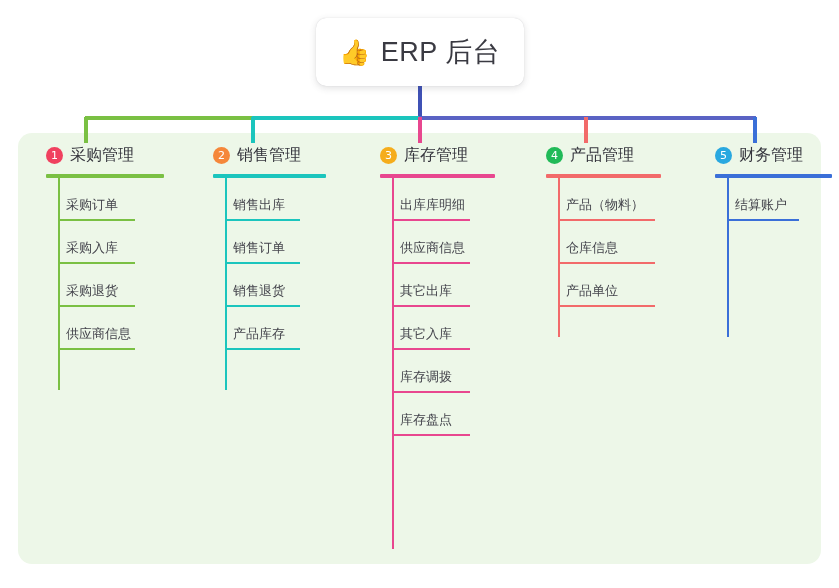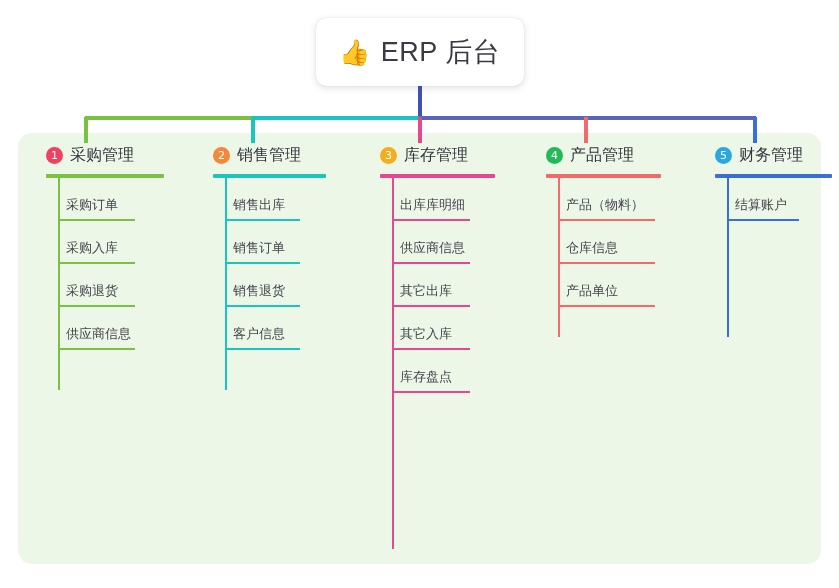--- a/index.html
+++ b/index.html
@@ -209,21 +209,21 @@
         </div>
         <div class="item">
           <span class="item-label">销售订单</span>
           <div class="item-rule" style="background: rgb(27, 197, 189); width: 75px;"></div>
         </div>
         <div class="item">
           <span class="item-label">销售退货</span>
           <div class="item-rule" style="background: rgb(27, 197, 189); width: 75px;"></div>
         </div>
         <div class="item">
-          <span class="item-label">客户信息</span>
+          <span class="item-label">产品库存</span>
           <div class="item-rule" style="background: rgb(27, 197, 189); width: 75px;"></div>
         </div>
       </div>
   </div>
 
   <div class="column" id="col2" style="left:364px;width:155px;">
     <div class="col-head">
       <span class="badge" style="background: rgb(245, 173, 28);">3</span>
       <span class="col-title">库存管理</span>
     </div>
@@ -240,20 +240,24 @@
         </div>
         <div class="item">
           <span class="item-label">其它出库</span>
           <div class="item-rule" style="background: rgb(232, 71, 143); width: 78px;"></div>
         </div>
         <div class="item">
           <span class="item-label">其它入库</span>
           <div class="item-rule" style="background: rgb(232, 71, 143); width: 78px;"></div>
         </div>
         <div class="item">
+          <span class="item-label">库存调拨</span>
+          <div class="item-rule" style="background: rgb(232, 71, 143); width: 78px;"></div>
+        </div>
+        <div class="item">
           <span class="item-label">库存盘点</span>
           <div class="item-rule" style="background: rgb(232, 71, 143); width: 78px;"></div>
         </div>
       </div>
   </div>
 
   <div class="column" id="col3" style="left:530px;width:165px;">
     <div class="col-head">
       <span class="badge" style="background: rgb(33, 186, 88);">4</span>
       <span class="col-title">产品管理</span>

